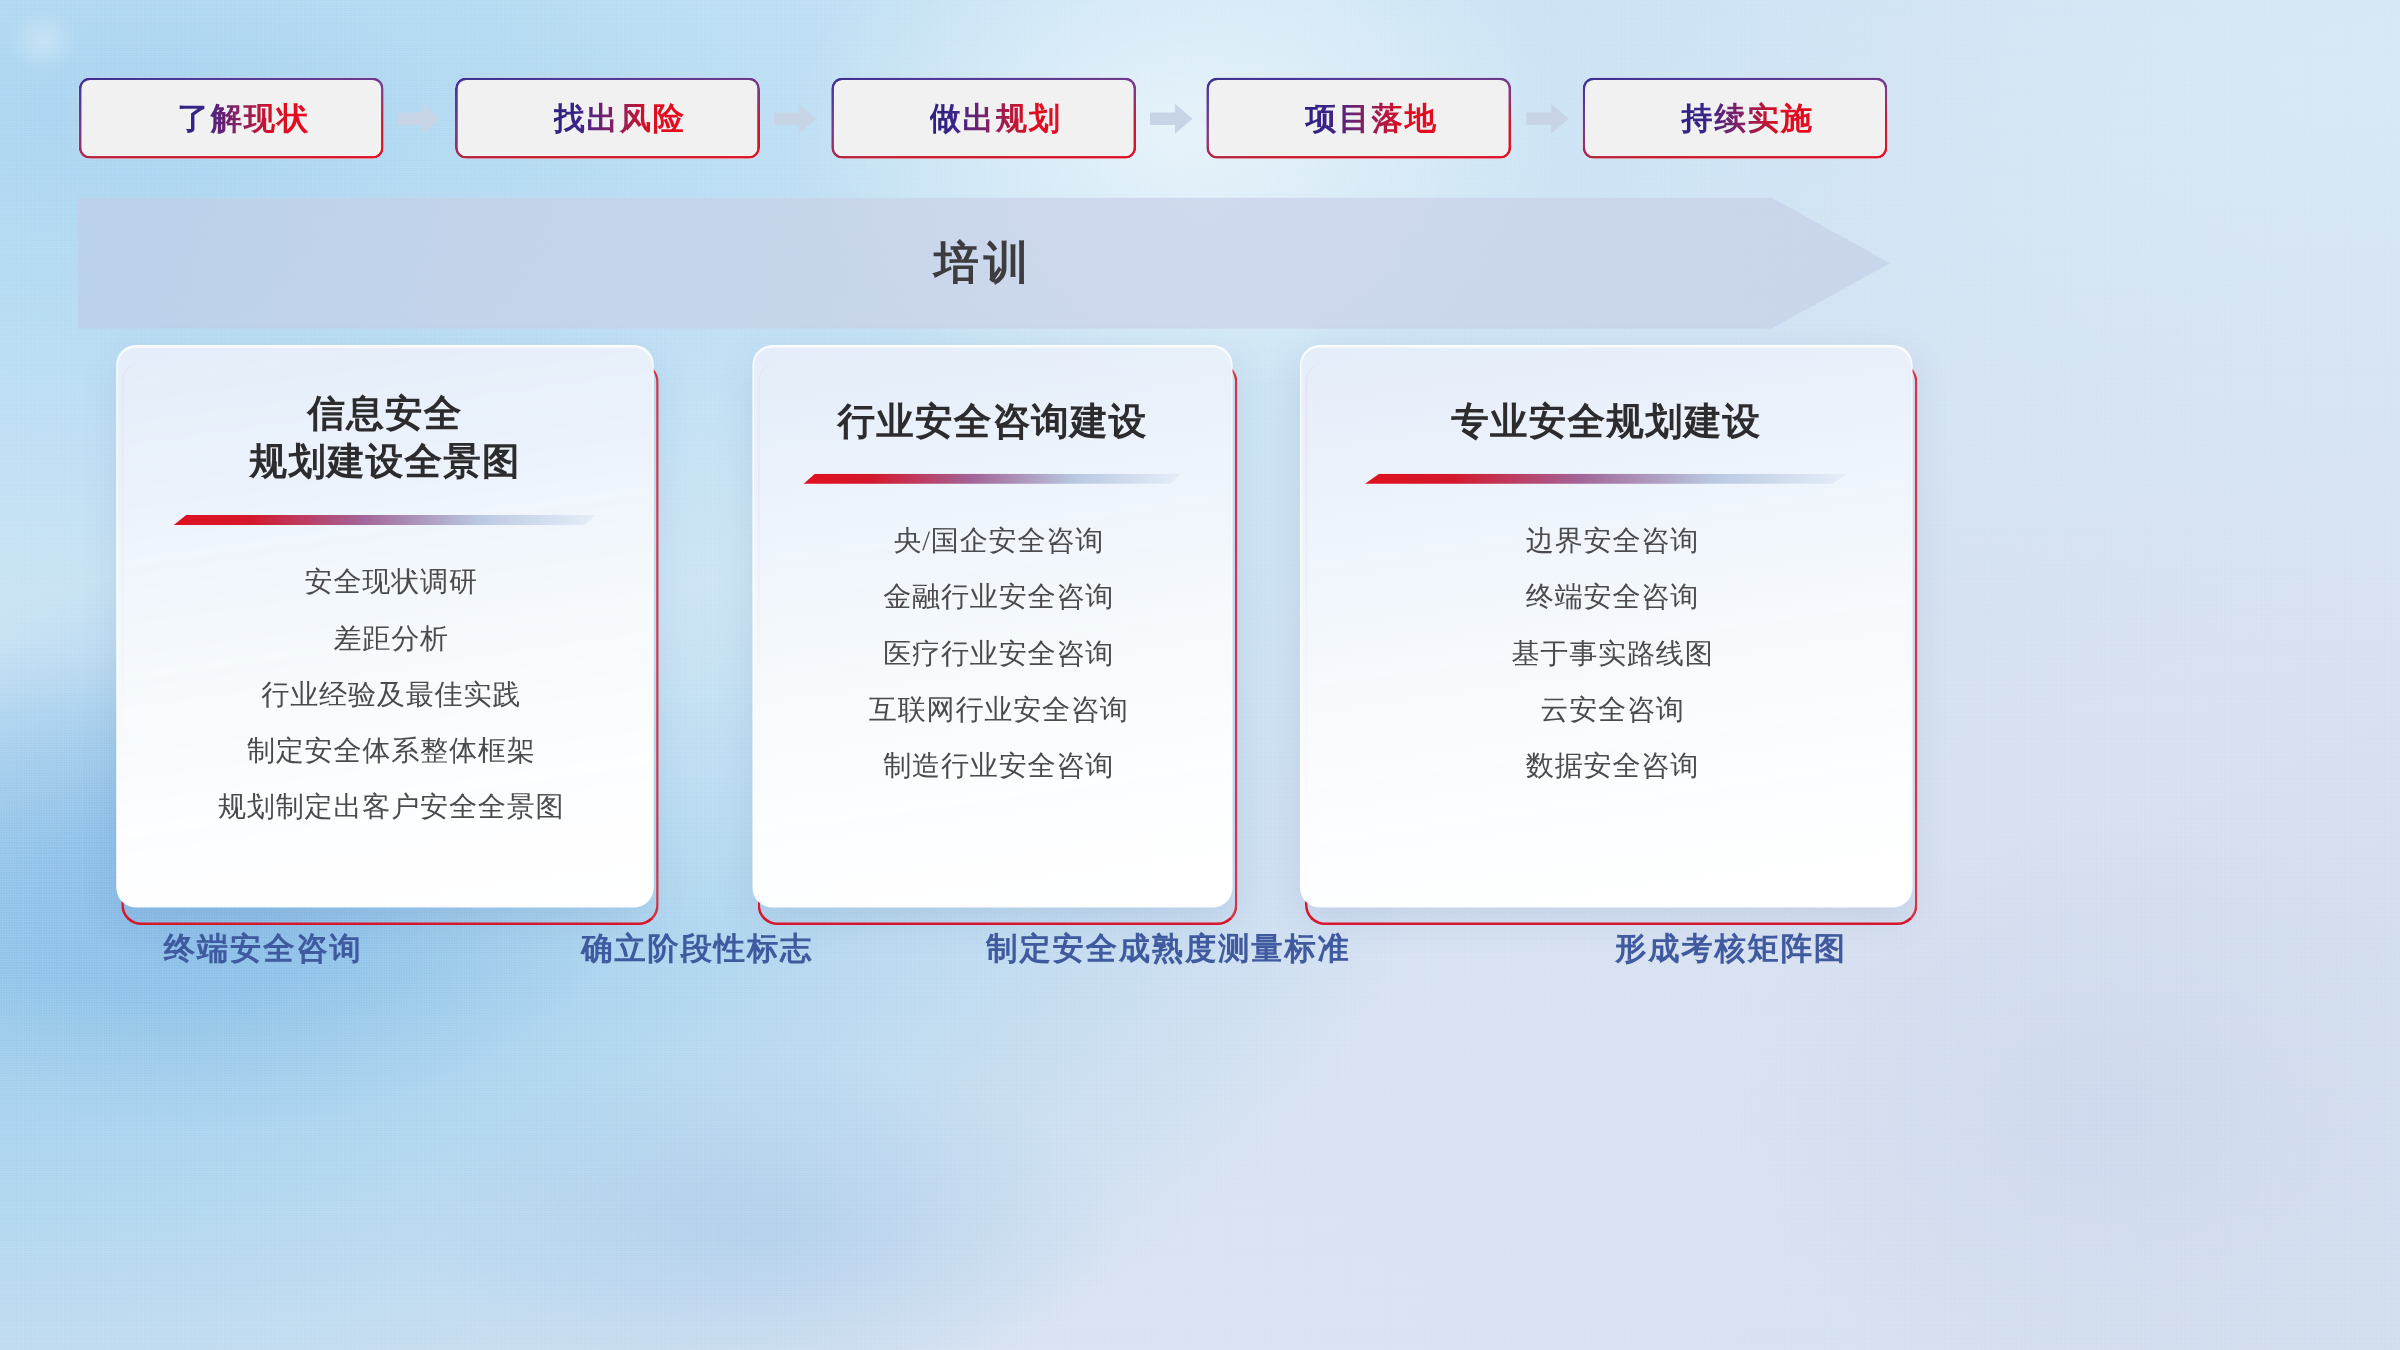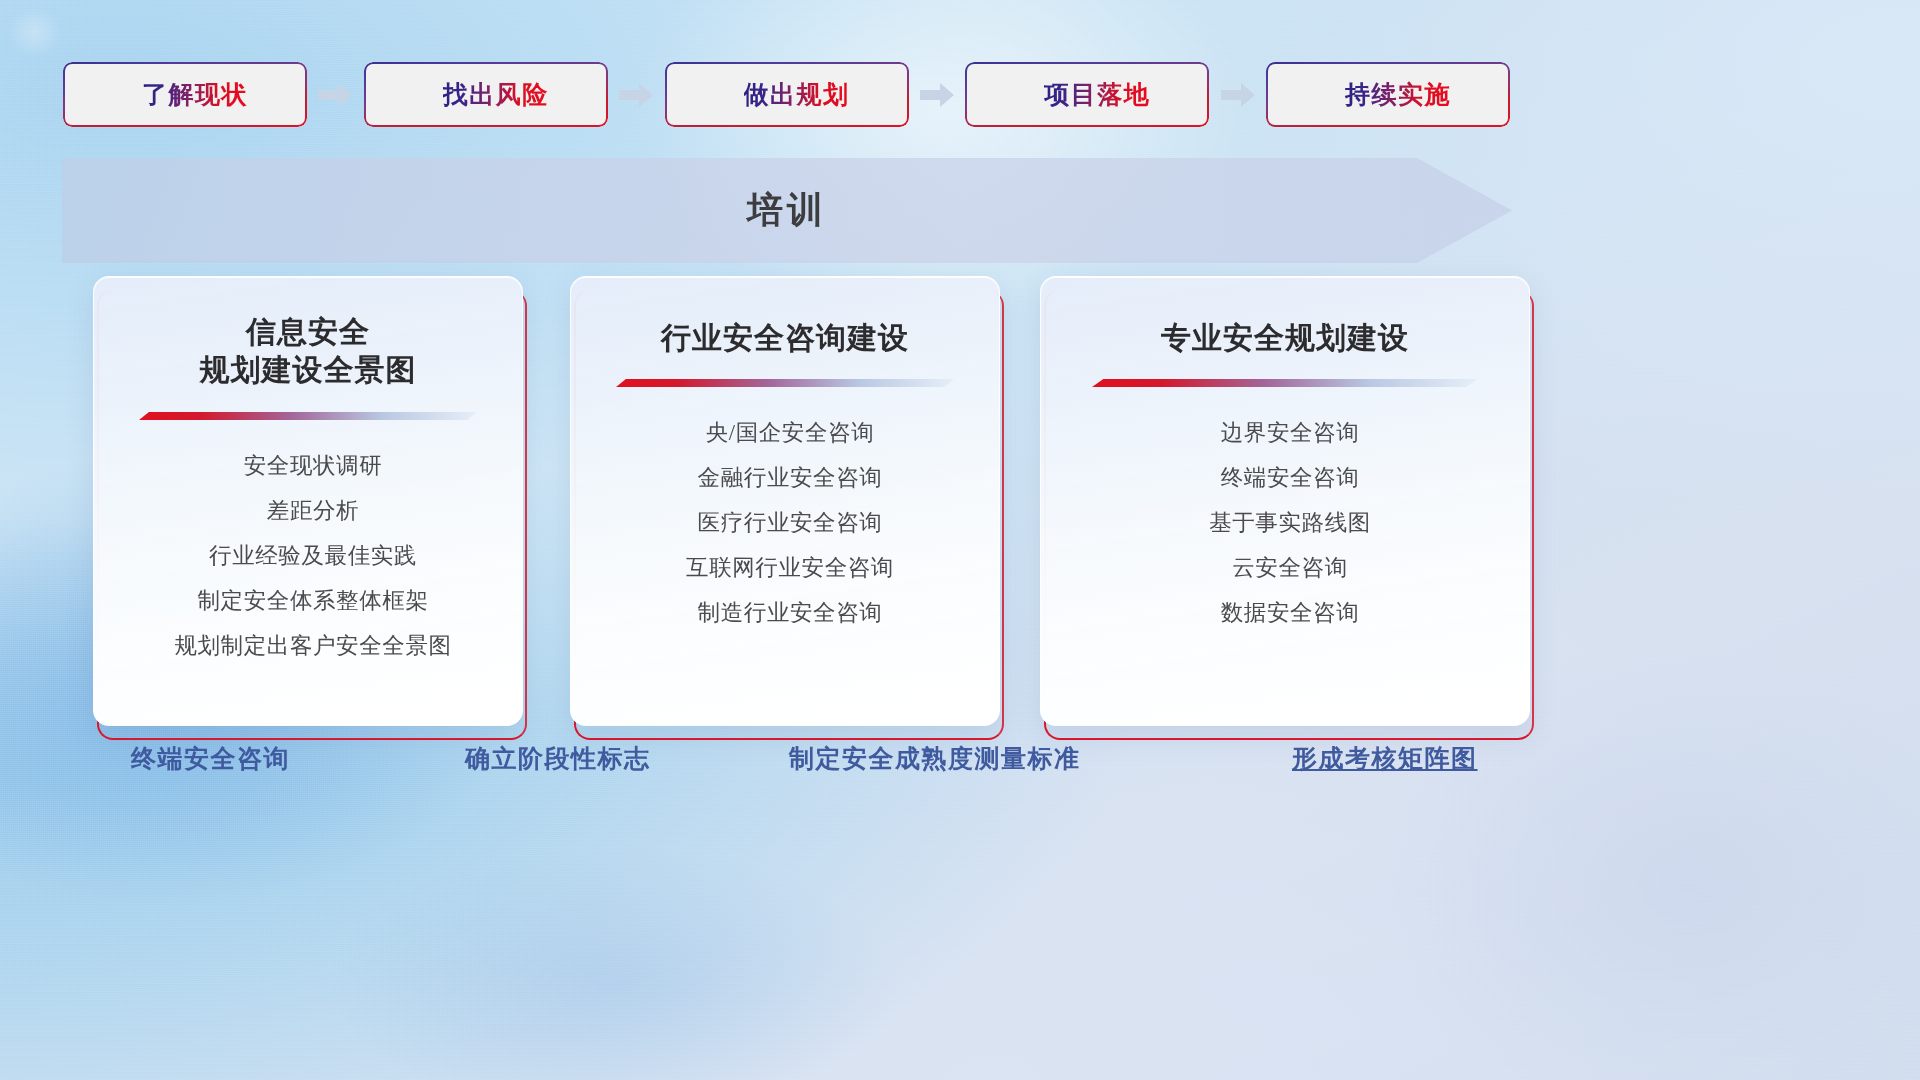--- a/index.html
+++ b/index.html
@@ -86,21 +86,21 @@
   .banner-label {
     position:absolute; left:0; top:0; width:1450px; height:105px;
     display:flex; align-items:center; justify-content:center;
     font-size:36px; font-weight:700; color:#3d3d3f; letter-spacing:4px;
   }
 
   
   #cards { position:absolute; left:0; top:276px; width:1920px; height:450px; z-index:3; }
   .card-wrap { position:absolute; top:0; height:450px; }
   .card-wrap.c0 { left:93px;   width:430px; }
-  .card-wrap.c1 { left:570px;  width:430px;font-family:Liberation Serif, serif; }
+  .card-wrap.c1 { left:602px;  width:384px;font-family:Liberation Serif, serif; }
   .card-wrap.c2 { left:1040px; width:490px; }
 
   .card-accent {
     position:absolute; left:4px; top:14px; width:100%; height:100%;
     border-radius:16px;
     border-left:2.5px solid #e01226;
     border-bottom:2.5px solid #e01226;
     border-right:2.5px solid rgba(224,18,38,.85);
     border-top:0;
     box-sizing:border-box;
@@ -141,21 +141,21 @@
   
   #captions { position:absolute; left:0; top:742px; width:1920px; height:60px; z-index:3; }
   .caption {
     position:absolute; top:0;
     font-size:25px; font-weight:700; color:#3f5a9e; letter-spacing:1.5px;
     white-space:nowrap;
   }
   .caption.k0 { left:131px; }
   .caption.k1 { left:465px; }
   .caption.k2 { left:789px; }
-  .caption.k3 { left:1292px;text-decoration:underline; }
+  .caption.k3 { left:1292px; }
 </style>
 </head>
 <body>
 
 <div id="bg">
   <div class="bg-base"></div>
   <div class="bg-blob-a"></div>
   <div class="bg-blob-b"></div>
   <div class="bg-blob-c"></div>
   <div class="bg-blob-d"></div>

